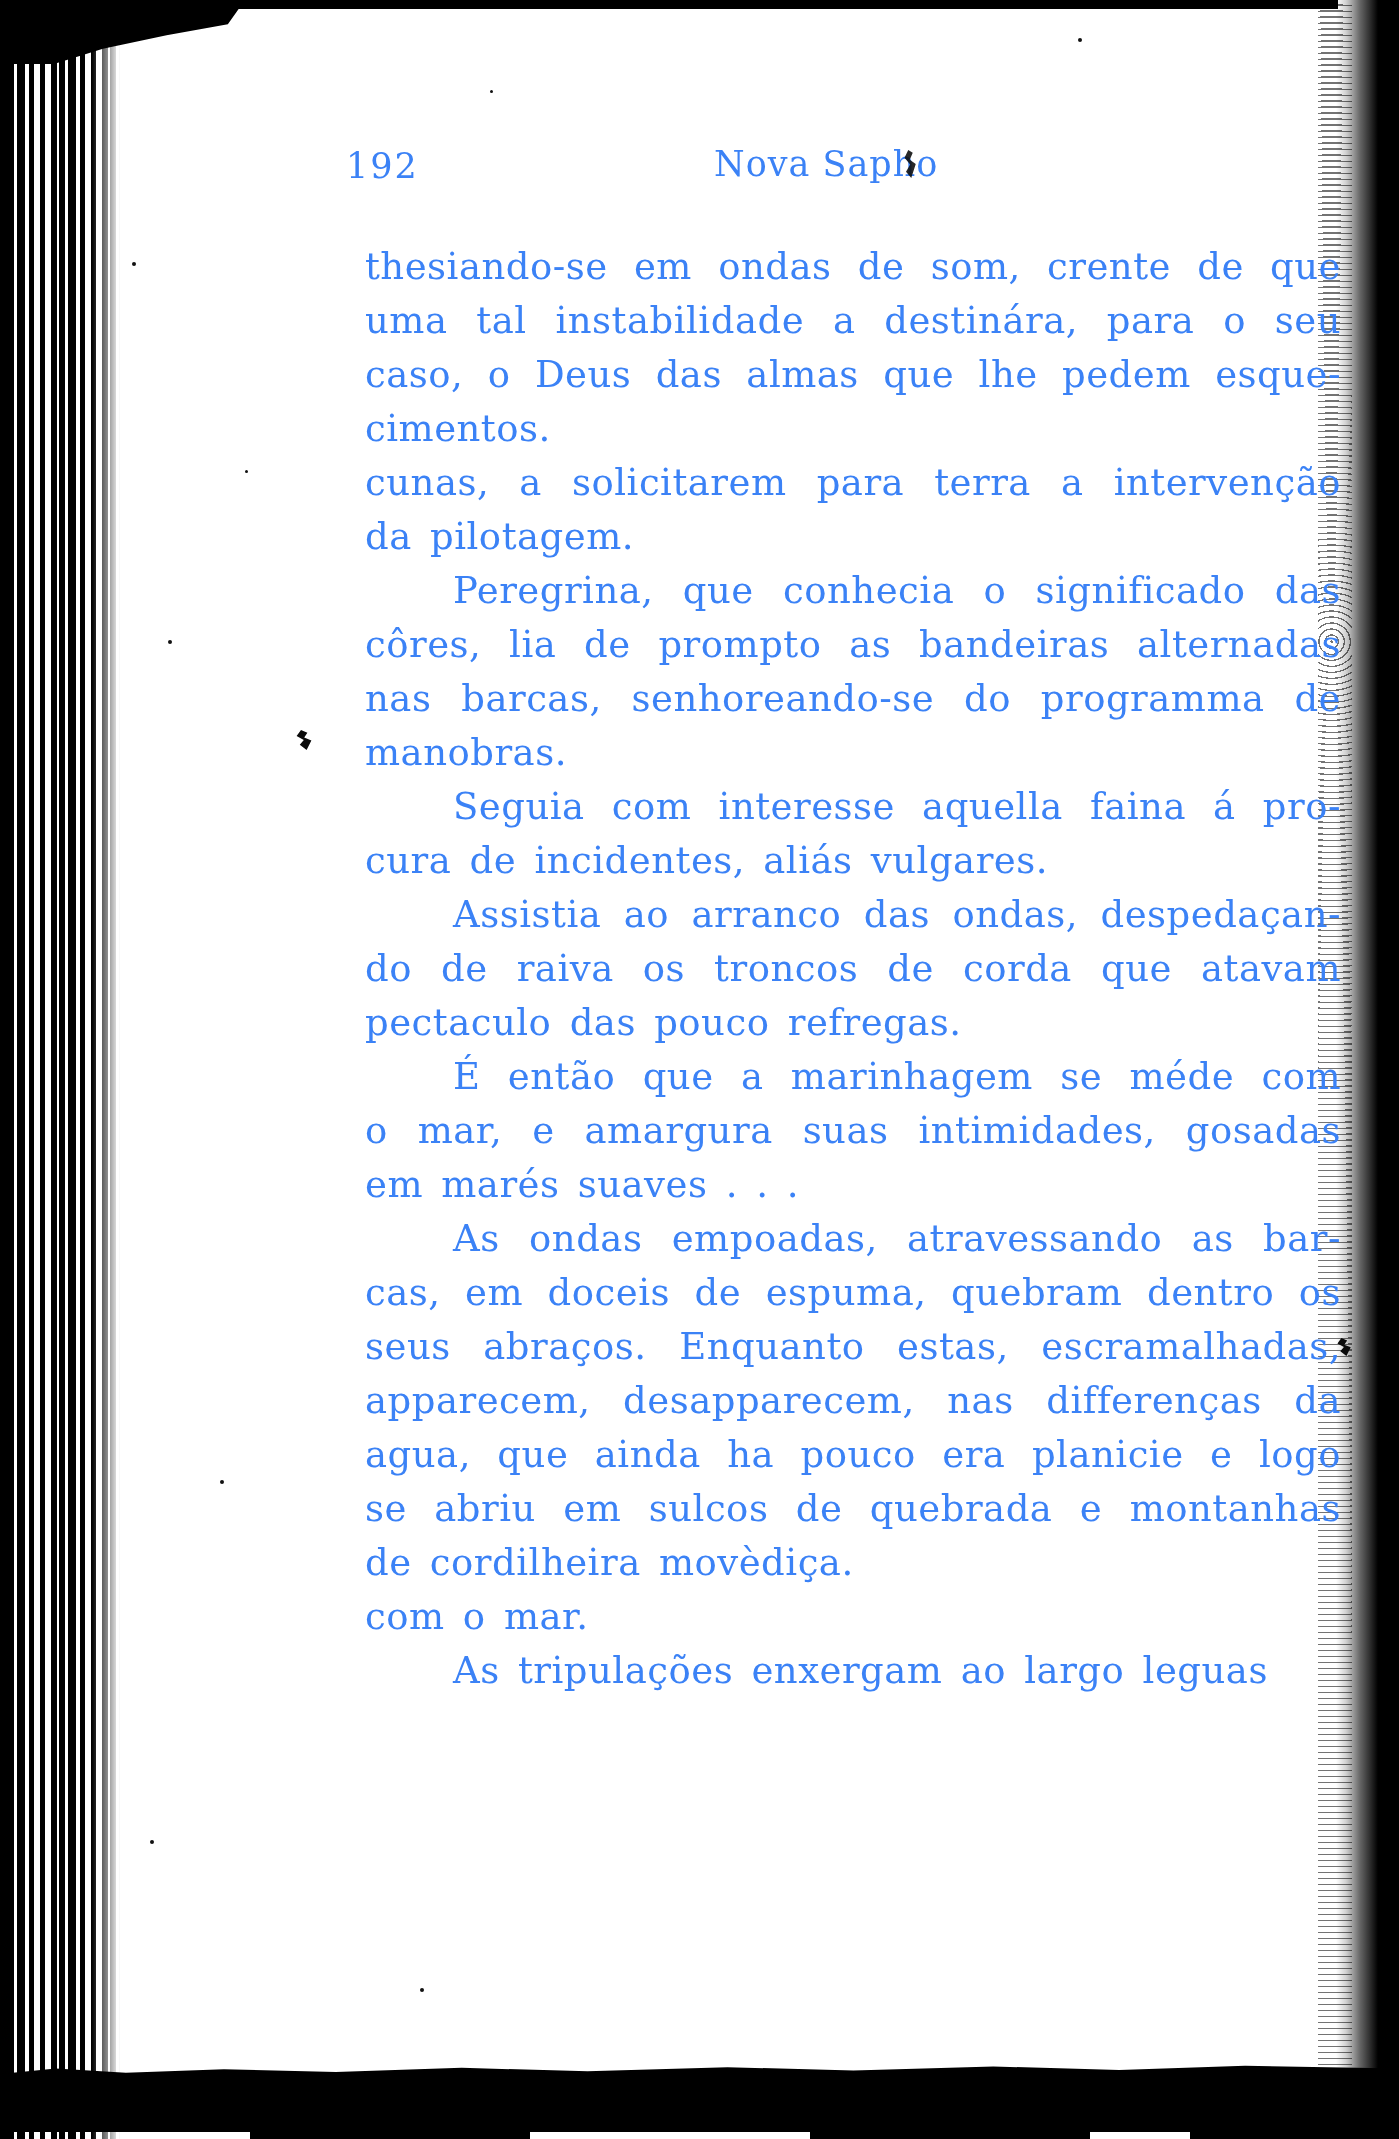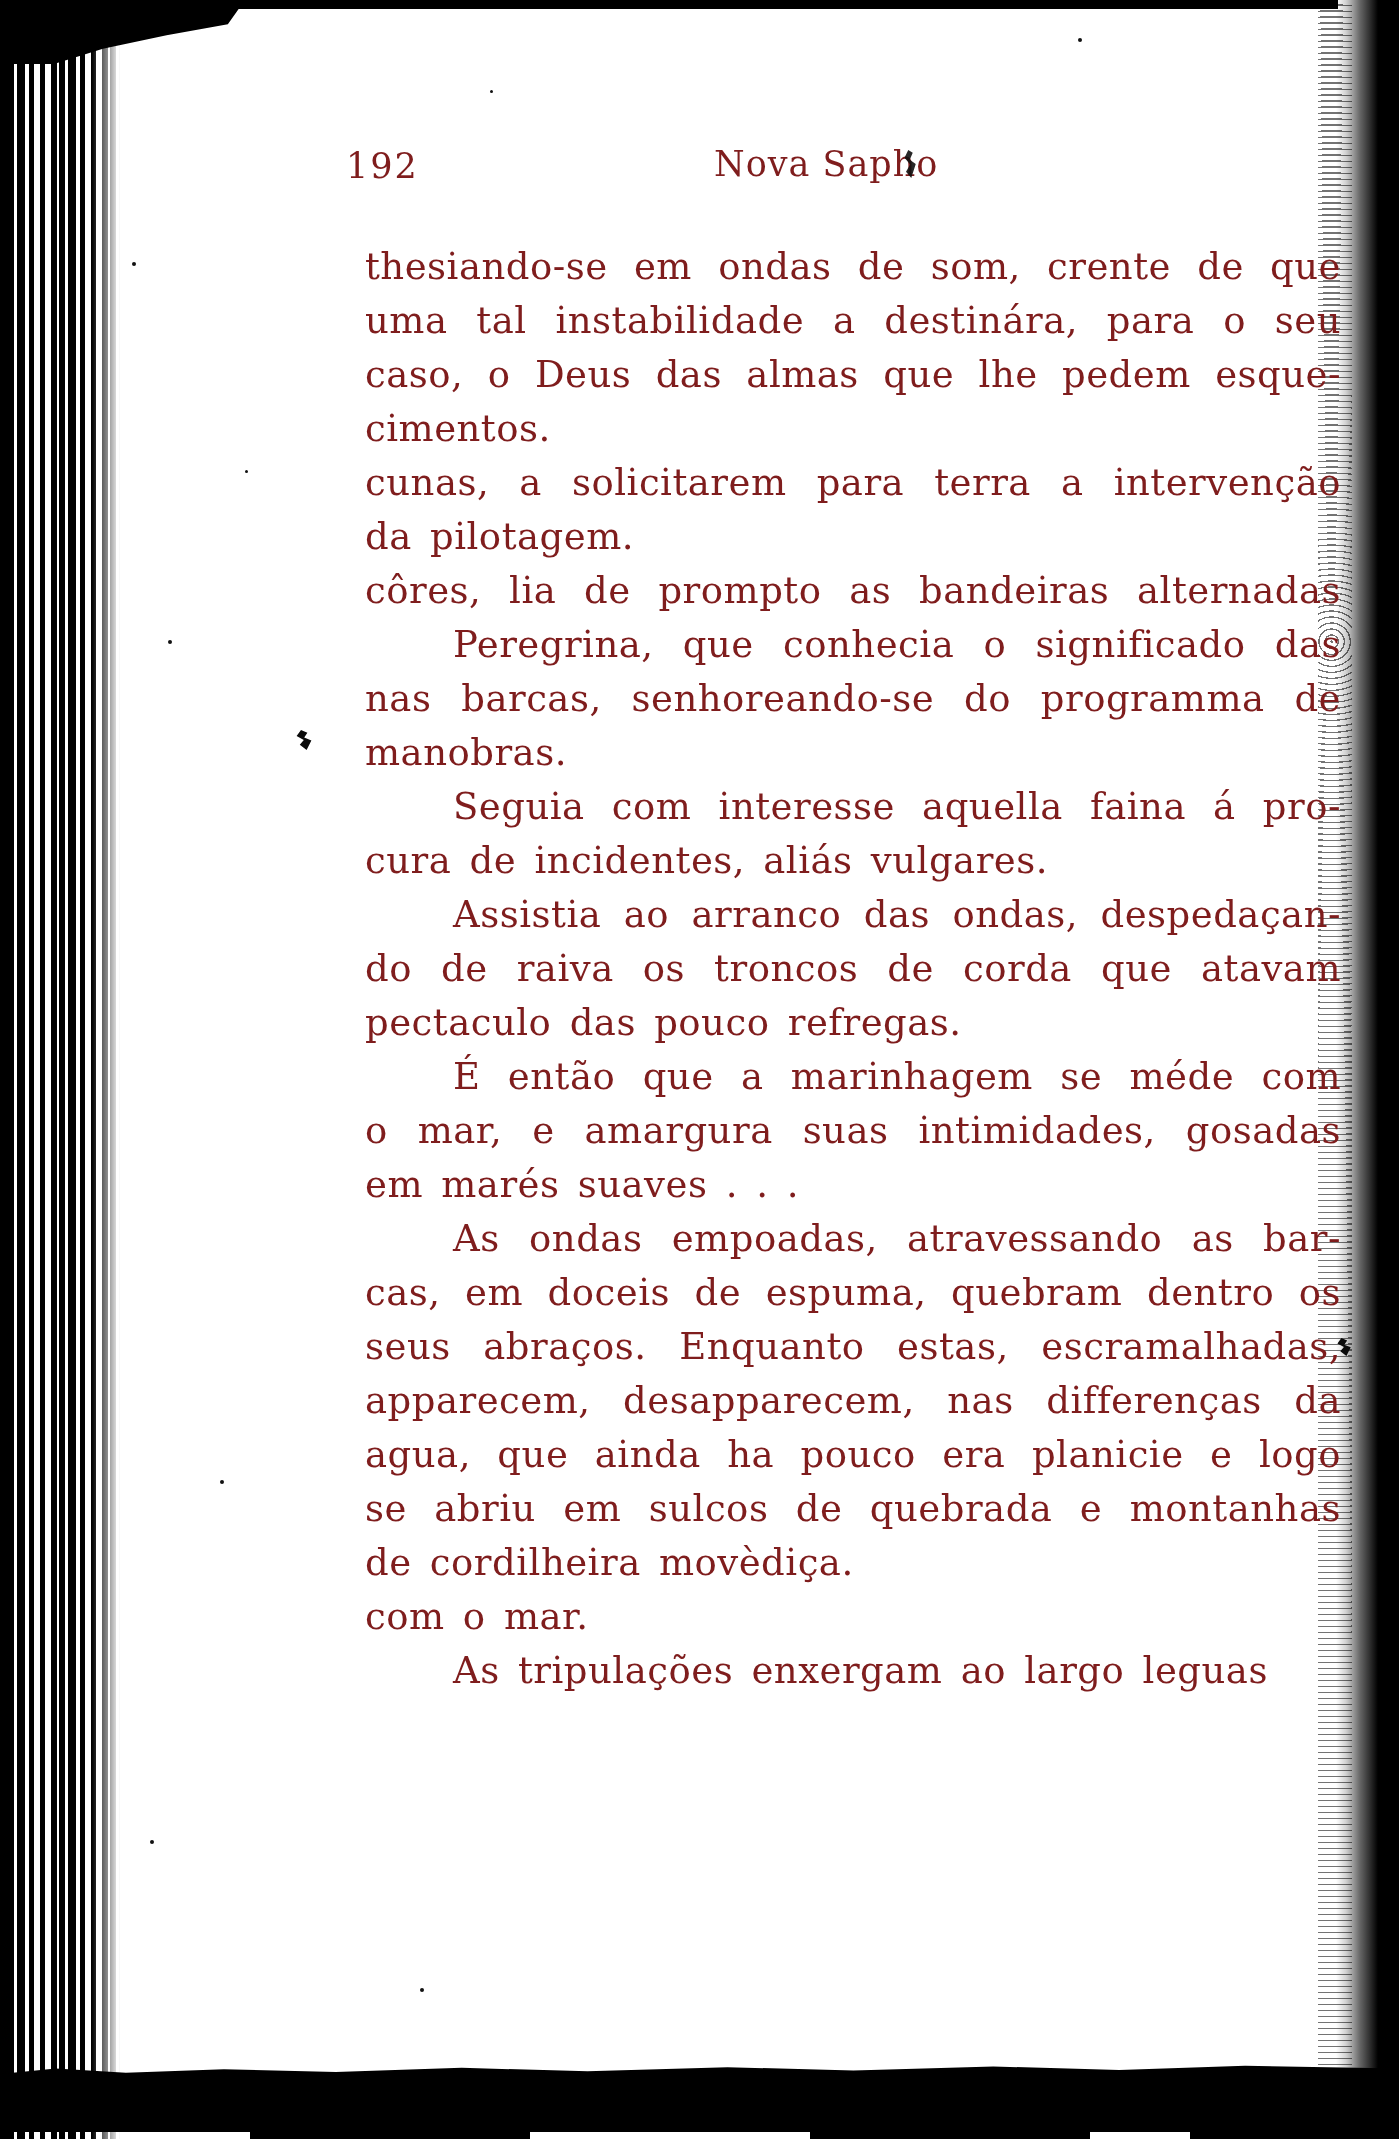--- a/index.html
+++ b/index.html
@@ -3,21 +3,21 @@
 <meta charset="utf-8">
 <style>
   html, body { margin: 0; padding: 0; background: #ffffff; }
   .page {
     position: relative;
     width: 1399px;
     height: 2139px;
     background: #ffffff;
     overflow: hidden;
     font-family: "DejaVu Serif", serif;
-    color: #7f1d1d;
+    color: #3b82f6;
   }
 
   
   .binding {
     position: absolute; left: 0; top: 0; width: 124px; height: 2139px;
     background:
       linear-gradient(90deg, #000 0 13px, rgba(0,0,0,0) 13px),
       linear-gradient(90deg, rgba(255,255,255,0) 74%, #fff 97%),
       repeating-linear-gradient(90deg,
         #000 0 6px, #fff 6px 8px, #000 8px 14px, #fff 14px 17px,
@@ -120,22 +120,22 @@
   <div class="running-title">Nova Sapho</div>
   <div class="header-ink-mark"></div>
 
   <div class="page-body">
       <div class="line">thesiando-se em ondas de som, crente de que</div>
       <div class="line">uma tal instabilidade a destinára, para o seu</div>
       <div class="line">caso, o Deus das almas que lhe pedem esque-</div>
       <div class="line last">cimentos.</div>
       <div class="line">cunas, a solicitarem para terra a intervenção</div>
       <div class="line last">da pilotagem.</div>
+      <div class="line indent">Peregrina, que conhecia o significado das</div>
       <div class="line">côres, lia de prompto as bandeiras alternadas</div>
-      <div class="line indent">Peregrina, que conhecia o significado das</div>
       <div class="line">nas barcas, senhoreando-se do programma de</div>
       <div class="line last">manobras.</div>
       <div class="line indent">Seguia com interesse aquella faina á pro-</div>
       <div class="line last">cura de incidentes, aliás vulgares.</div>
       <div class="line indent">Assistia ao arranco das ondas, despedaçan-</div>
       <div class="line">do de raiva os troncos de corda que atavam</div>
       <div class="line last">pectaculo das pouco refregas.</div>
       <div class="line indent">É então que a marinhagem se méde com</div>
       <div class="line">o mar, e amargura suas intimidades, gosadas</div>
       <div class="line last">em marés suaves . . .</div>

